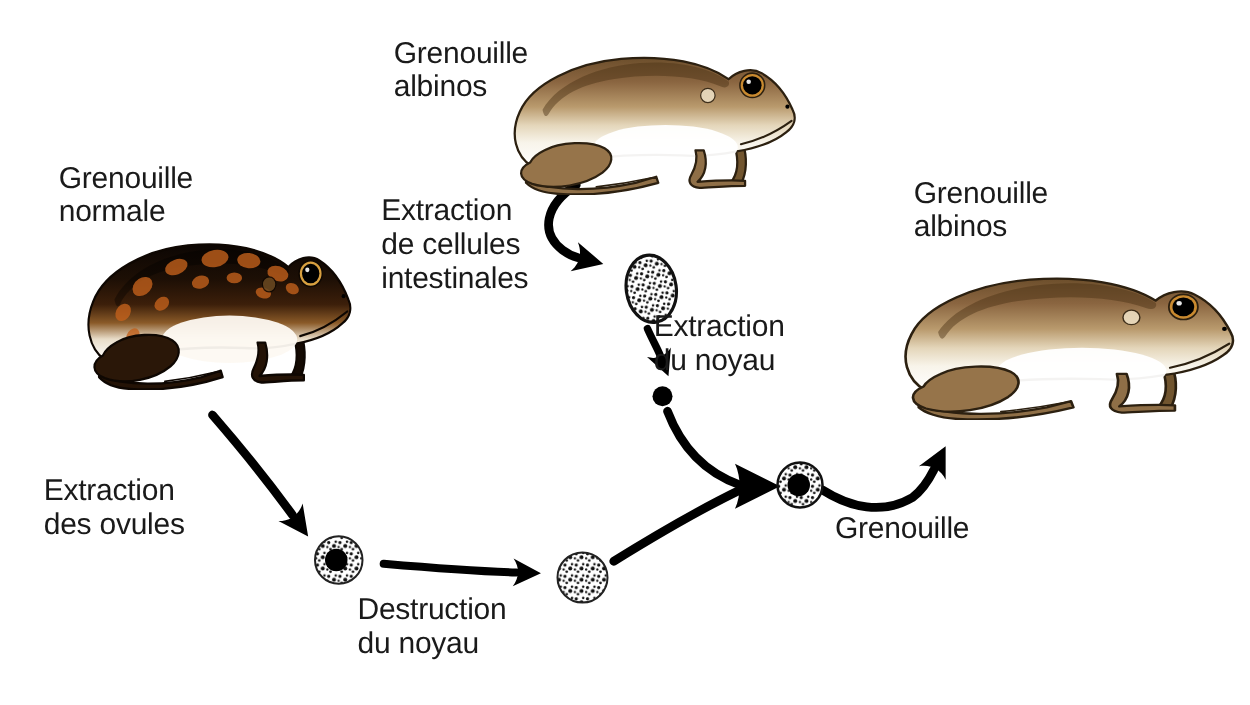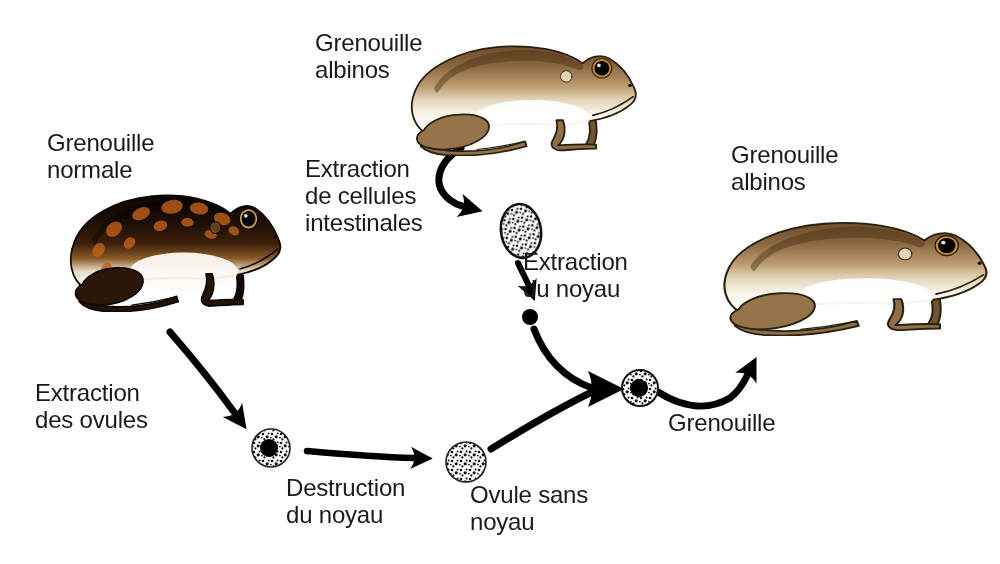--- a/index.html
+++ b/index.html
@@ -189,16 +189,14 @@
 albinos</div>
   <div class="lbl" id="lbl-cellules">Extraction
 de cellules
 intestinales</div>
   <div class="lbl" id="lbl-noyau">Extraction
 du noyau</div>
   <div class="lbl" id="lbl-ovules">Extraction
 des ovules</div>
   <div class="lbl" id="lbl-destruction">Destruction
 du noyau</div>
-  <div class="lbl" id="lbl-ovule-sans">Ovule sans
-noyau</div>
   <div class="lbl" id="lbl-croissance">Grenouille</div>
 </div>
 
 </body></html>

